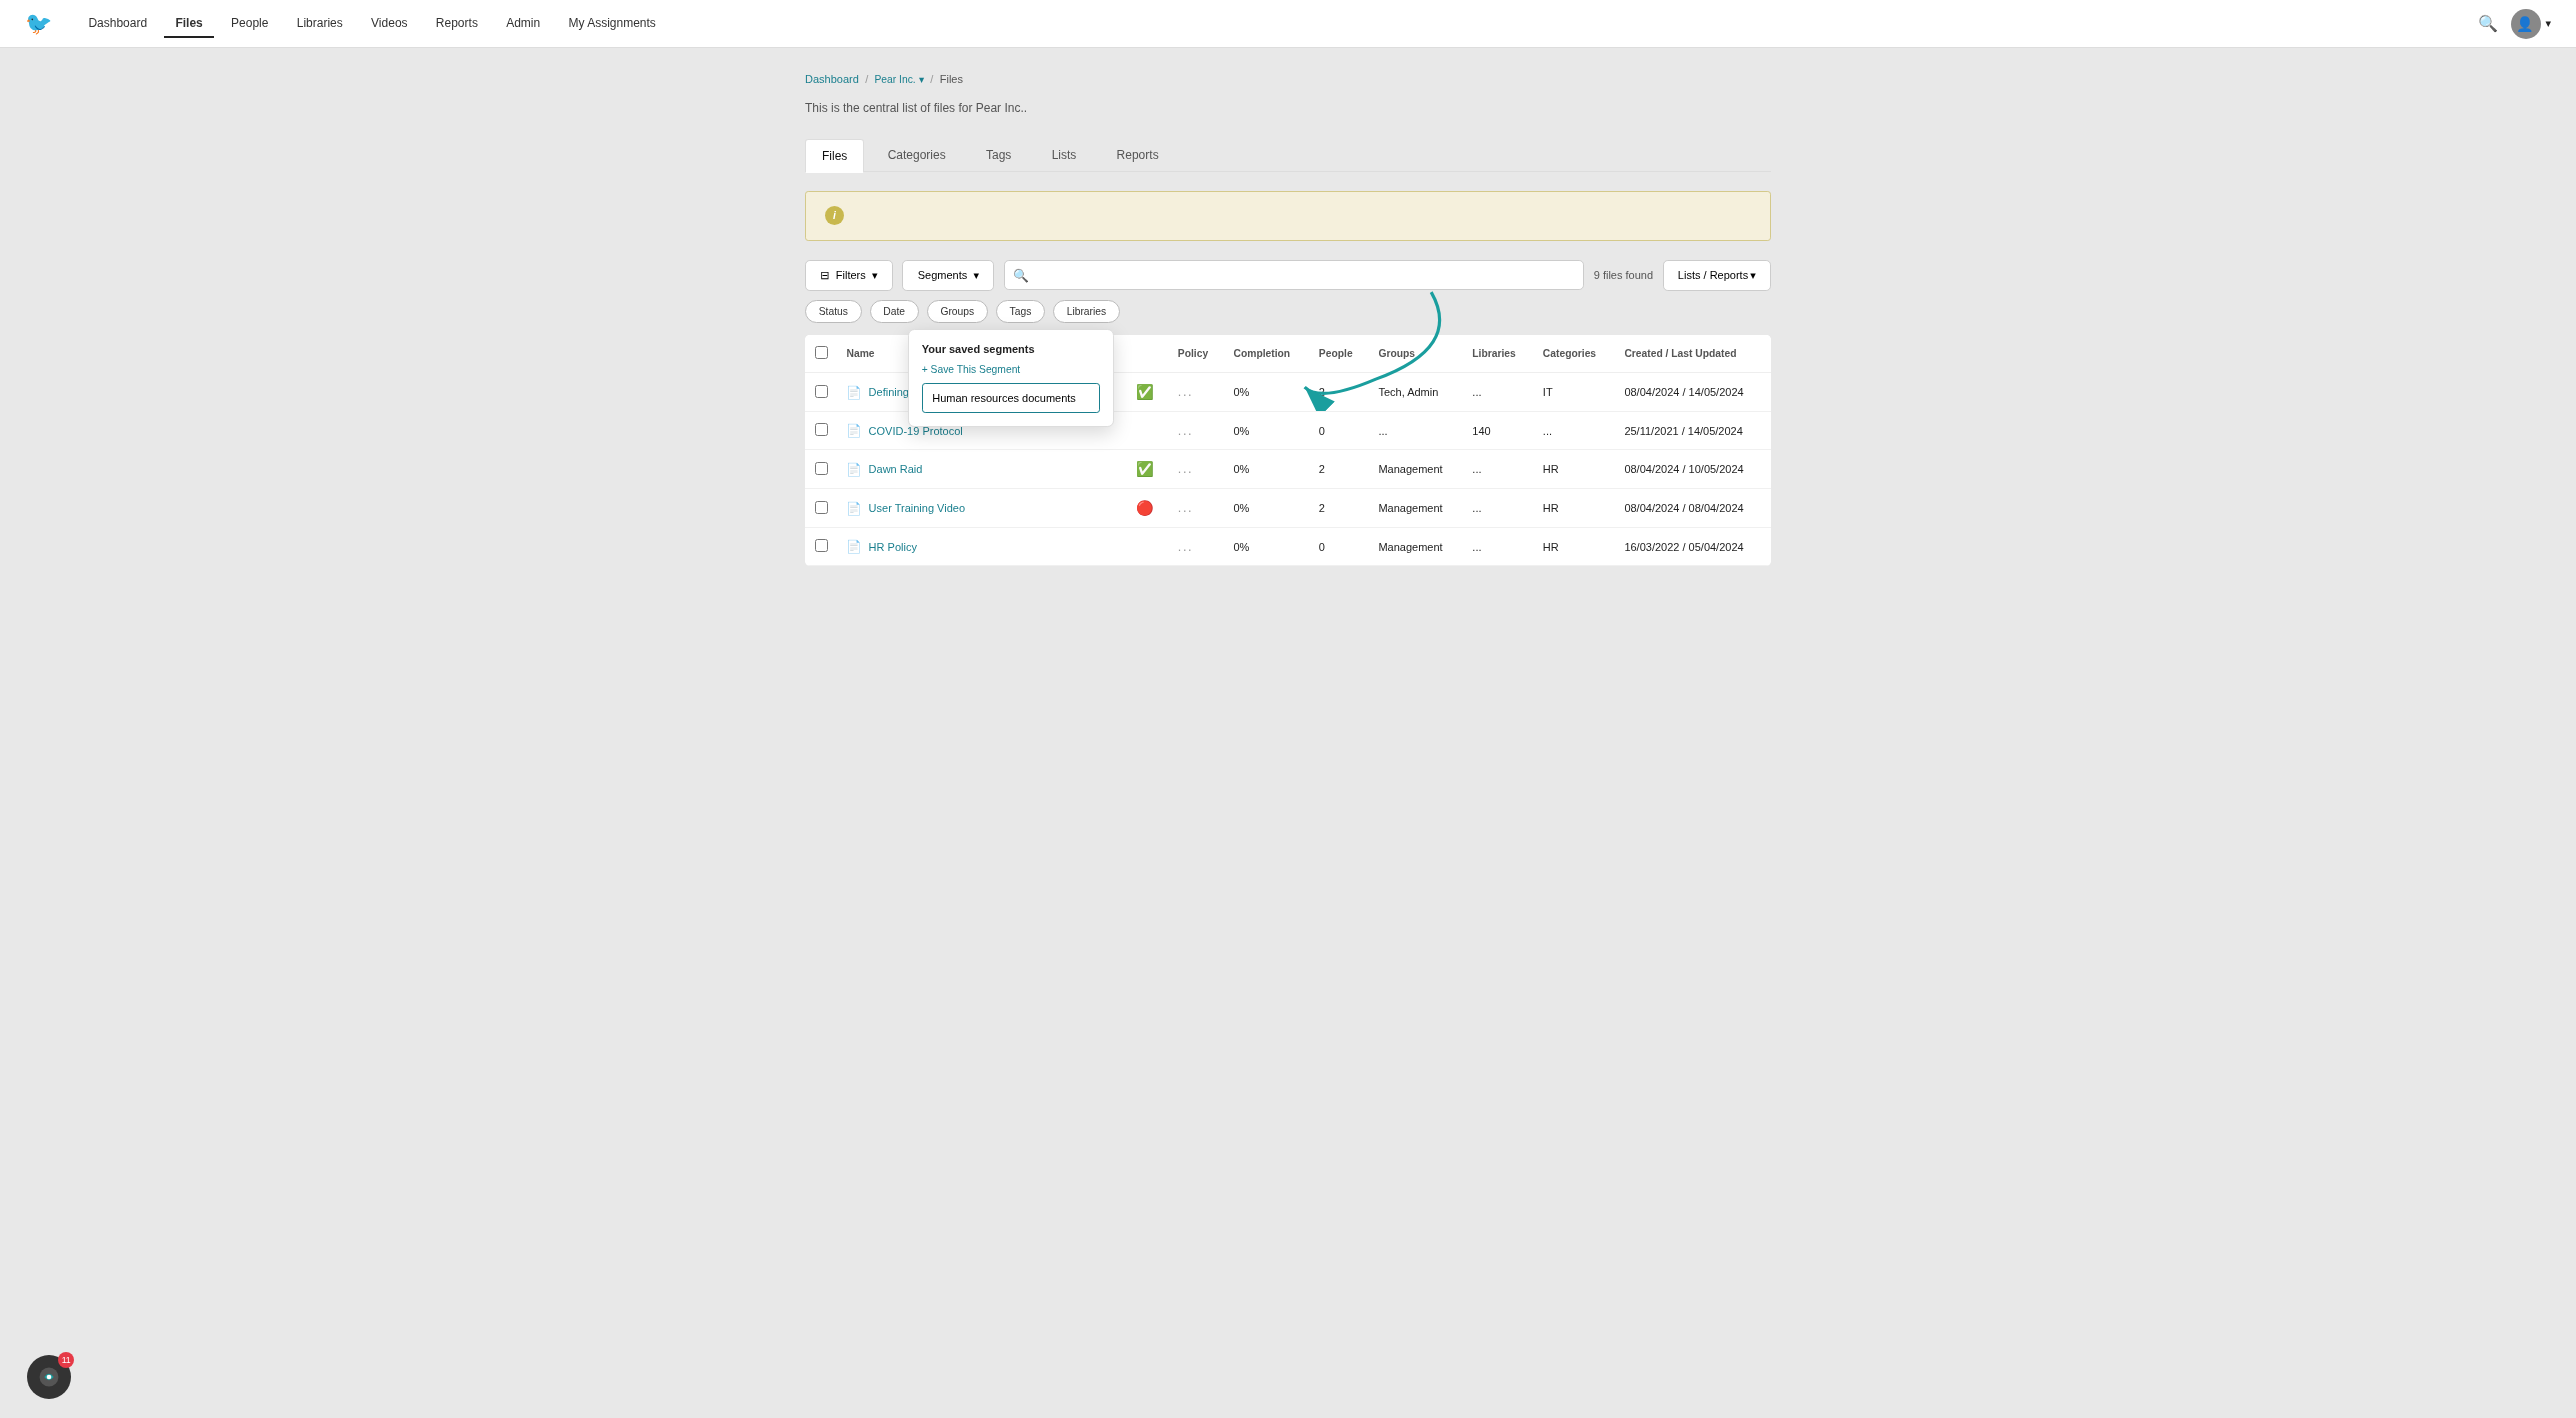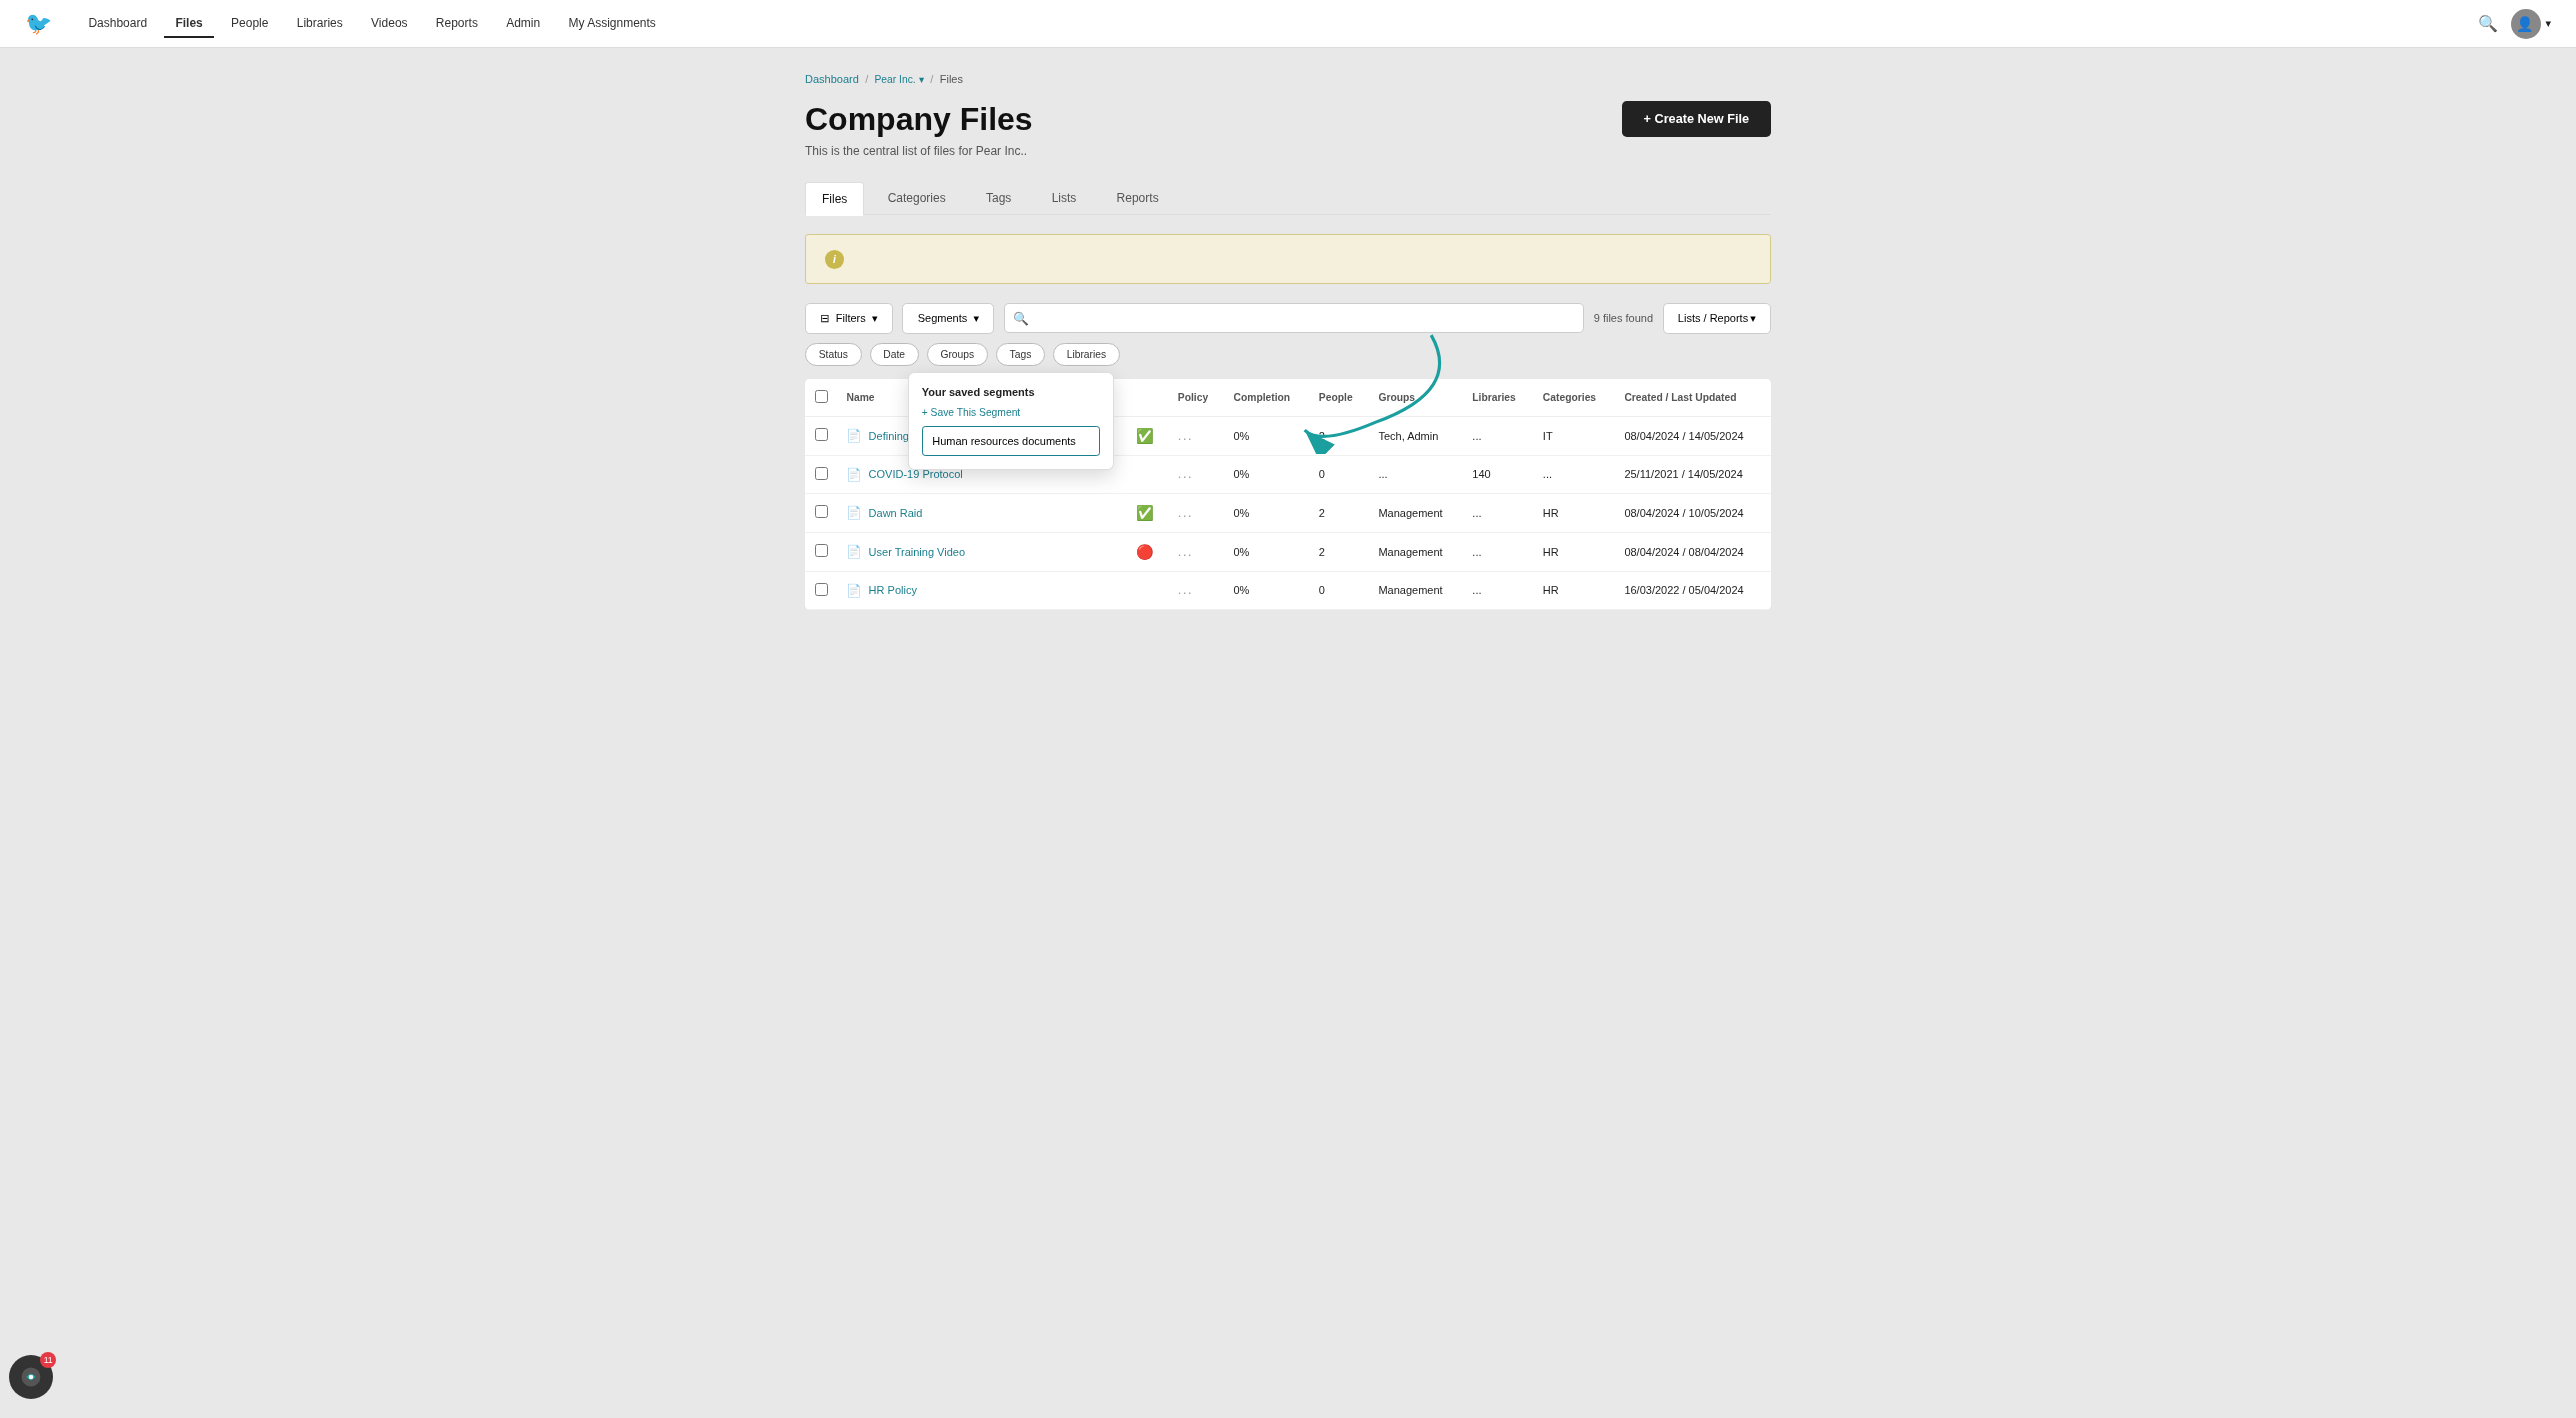--- a/index.html
+++ b/index.html
@@ -396,26 +396,20 @@
     <a>Dashboard</a>
     <span class="sep">/</span>
     <button class="dropdown-btn">
       <span>Pear Inc.</span>
       <span>▾</span>
     </button>
     <span class="sep">/</span>
     <span>Files</span>
   </div>
 
-  <div class="page-header">
-    <div>
-      <h1 class="page-title">Company Files</h1>
-    </div>
-    <button class="create-btn">+ Create New File</button>
-  </div>
   <p class="page-subtitle">This is the central list of files for Pear Inc..</p>
 
   <div class="tabs">
     <button class="tab active">Files</button>
     <button class="tab">Categories</button>
     <button class="tab">Tags</button>
     <button class="tab">Lists</button>
     <button class="tab">Reports</button>
   </div>
 
@@ -570,21 +564,21 @@
     <td><span>Management</span></td>
     <td><span>...</span></td>
     <td><span>HR</span></td>
     <td><span>16/03/2022 / 05/04/2024</span></td>
   </tr>
       </tbody>
   </table>
 
 </div>
 
-<div style="position:fixed;bottom:19px;left:9px;z-index:400;">
+<div style="position:fixed;bottom:19px;left:27px;z-index:400;">
   <div class="badge-wrapper">
     <div style="width:44px;height:44px;background:#333;border-radius:50%;display:flex;align-items:center;justify-content:center;cursor:pointer;">
       <svg width="22" height="22" viewBox="0 0 28 28" fill="none">
         <circle cx="14" cy="14" r="12" fill="#555"></circle>
         <path d="M8 14 Q14 6 20 14 Q14 22 8 14Z" fill="#1a9e9e"></path>
         <circle cx="14" cy="14" r="3" fill="white"></circle>
       </svg>
     </div>
     <div class="badge-count">11</div>
   </div>

